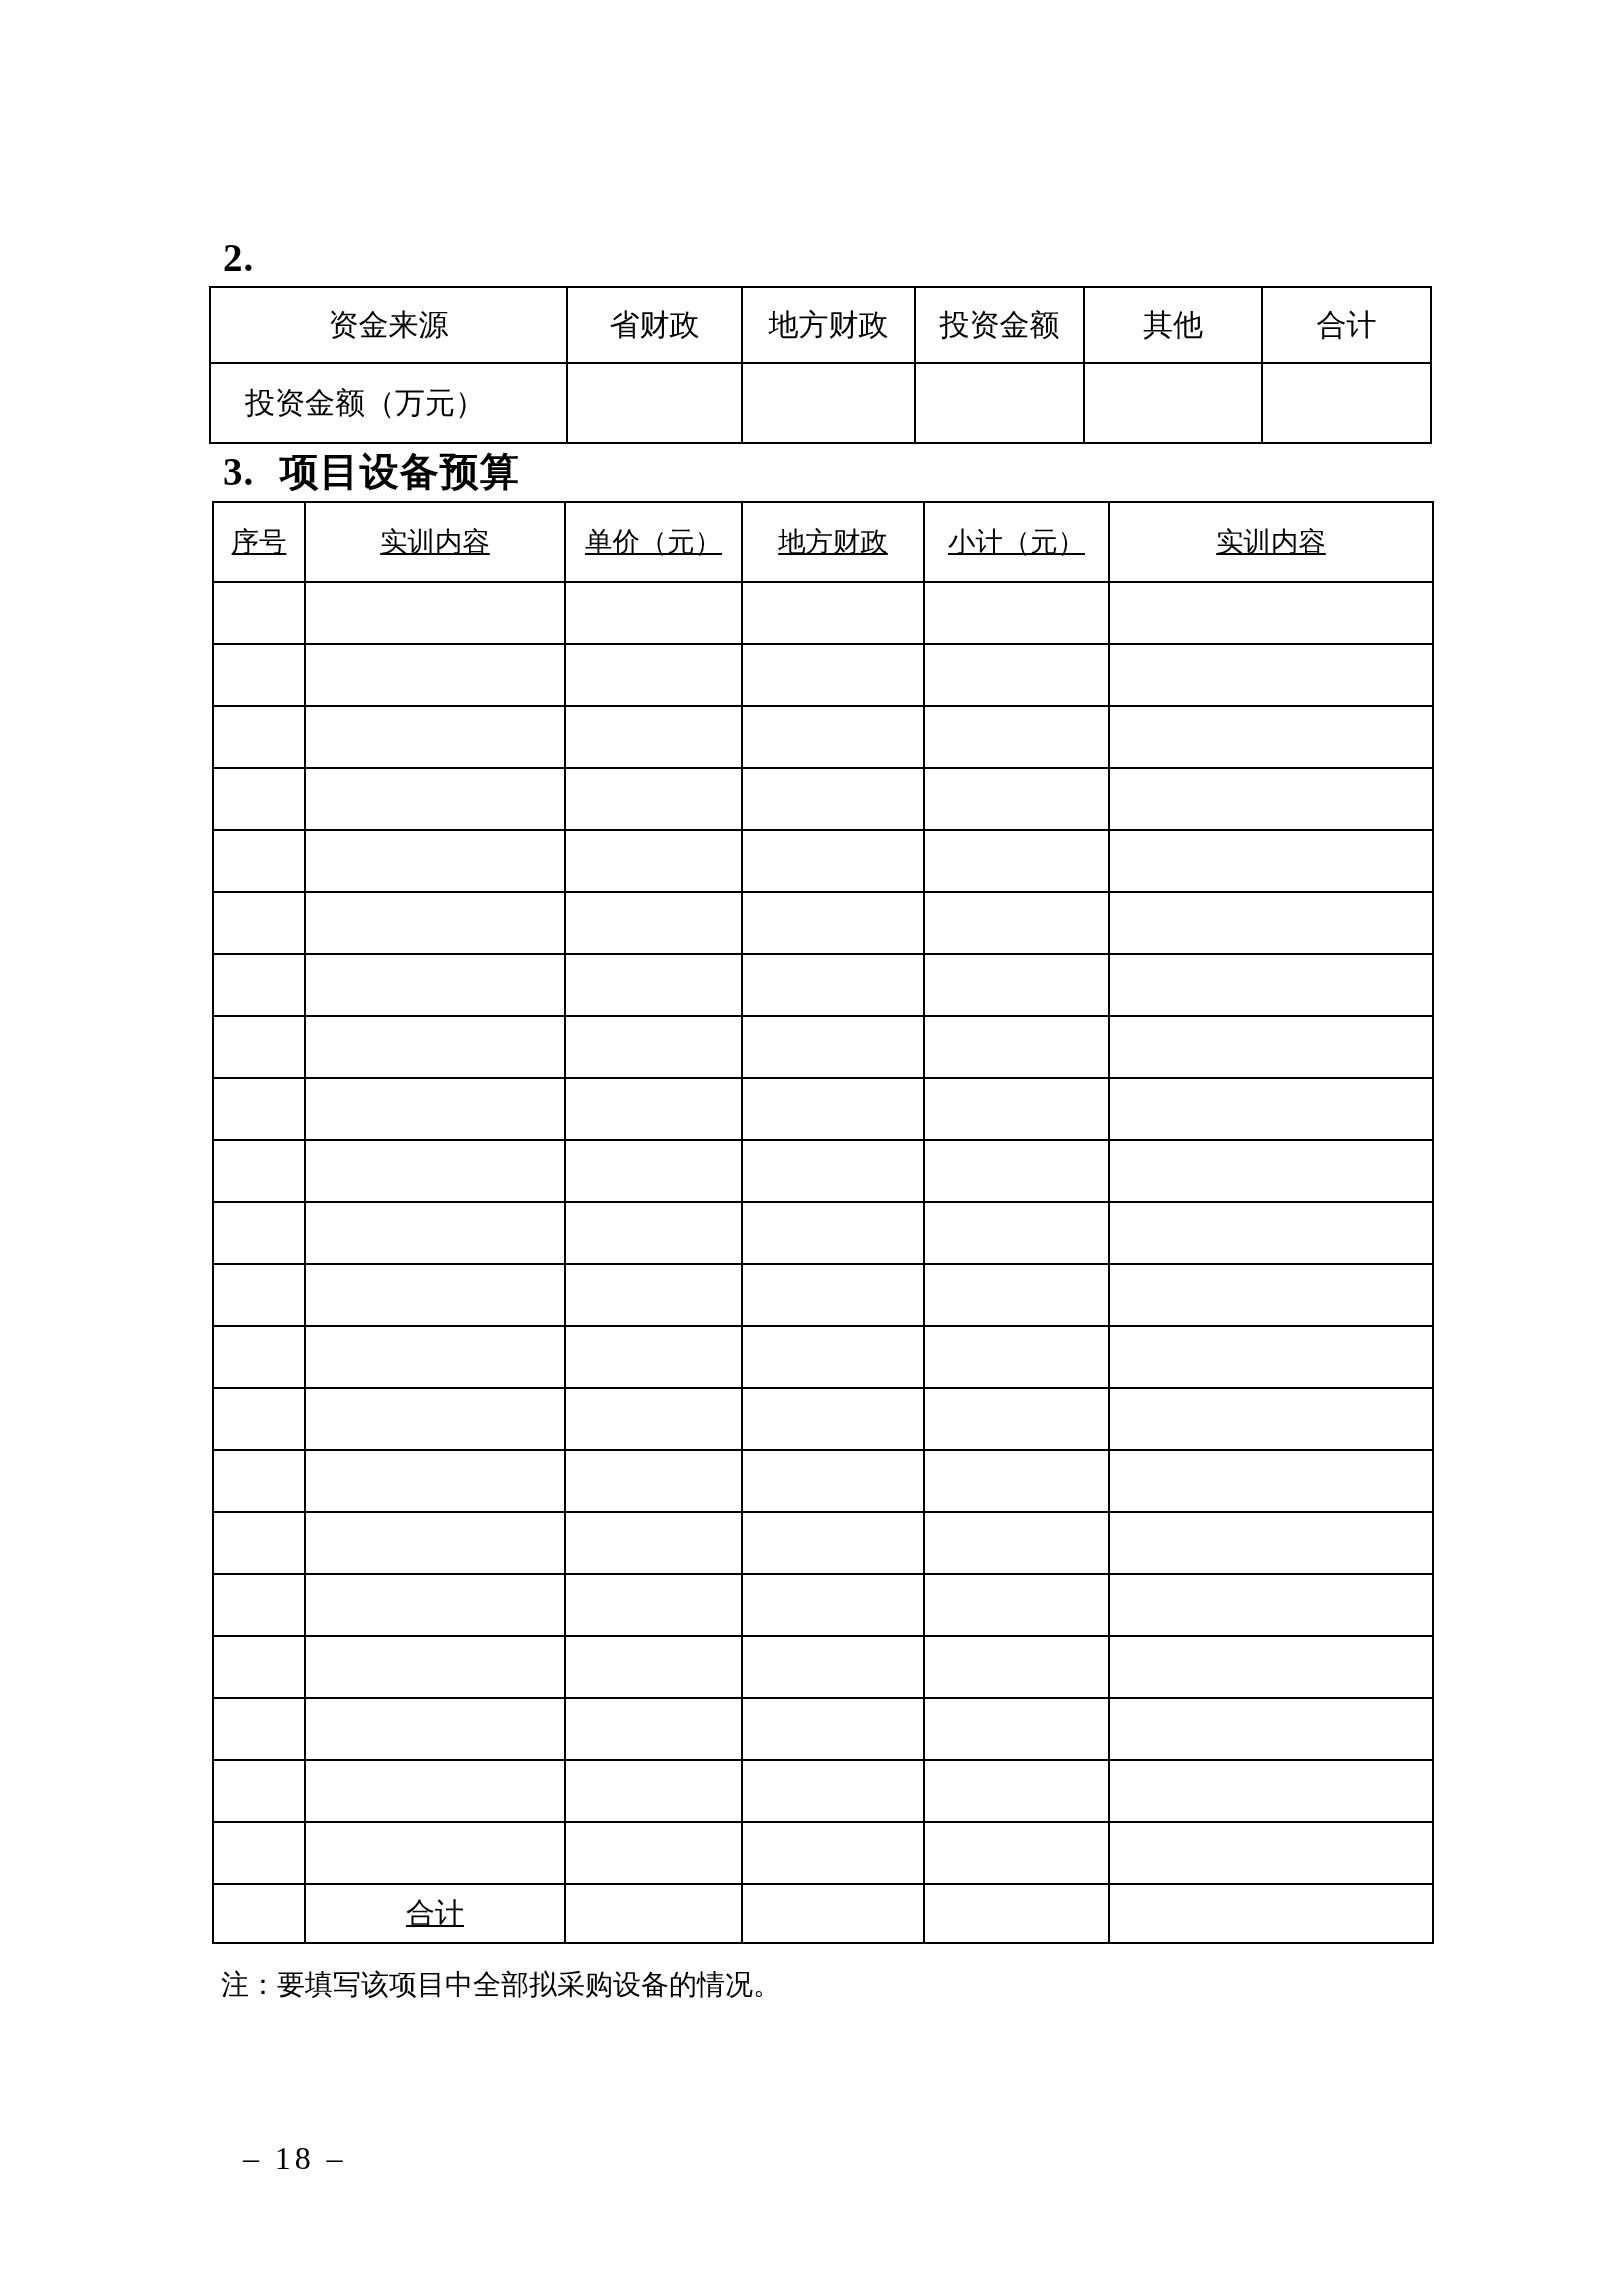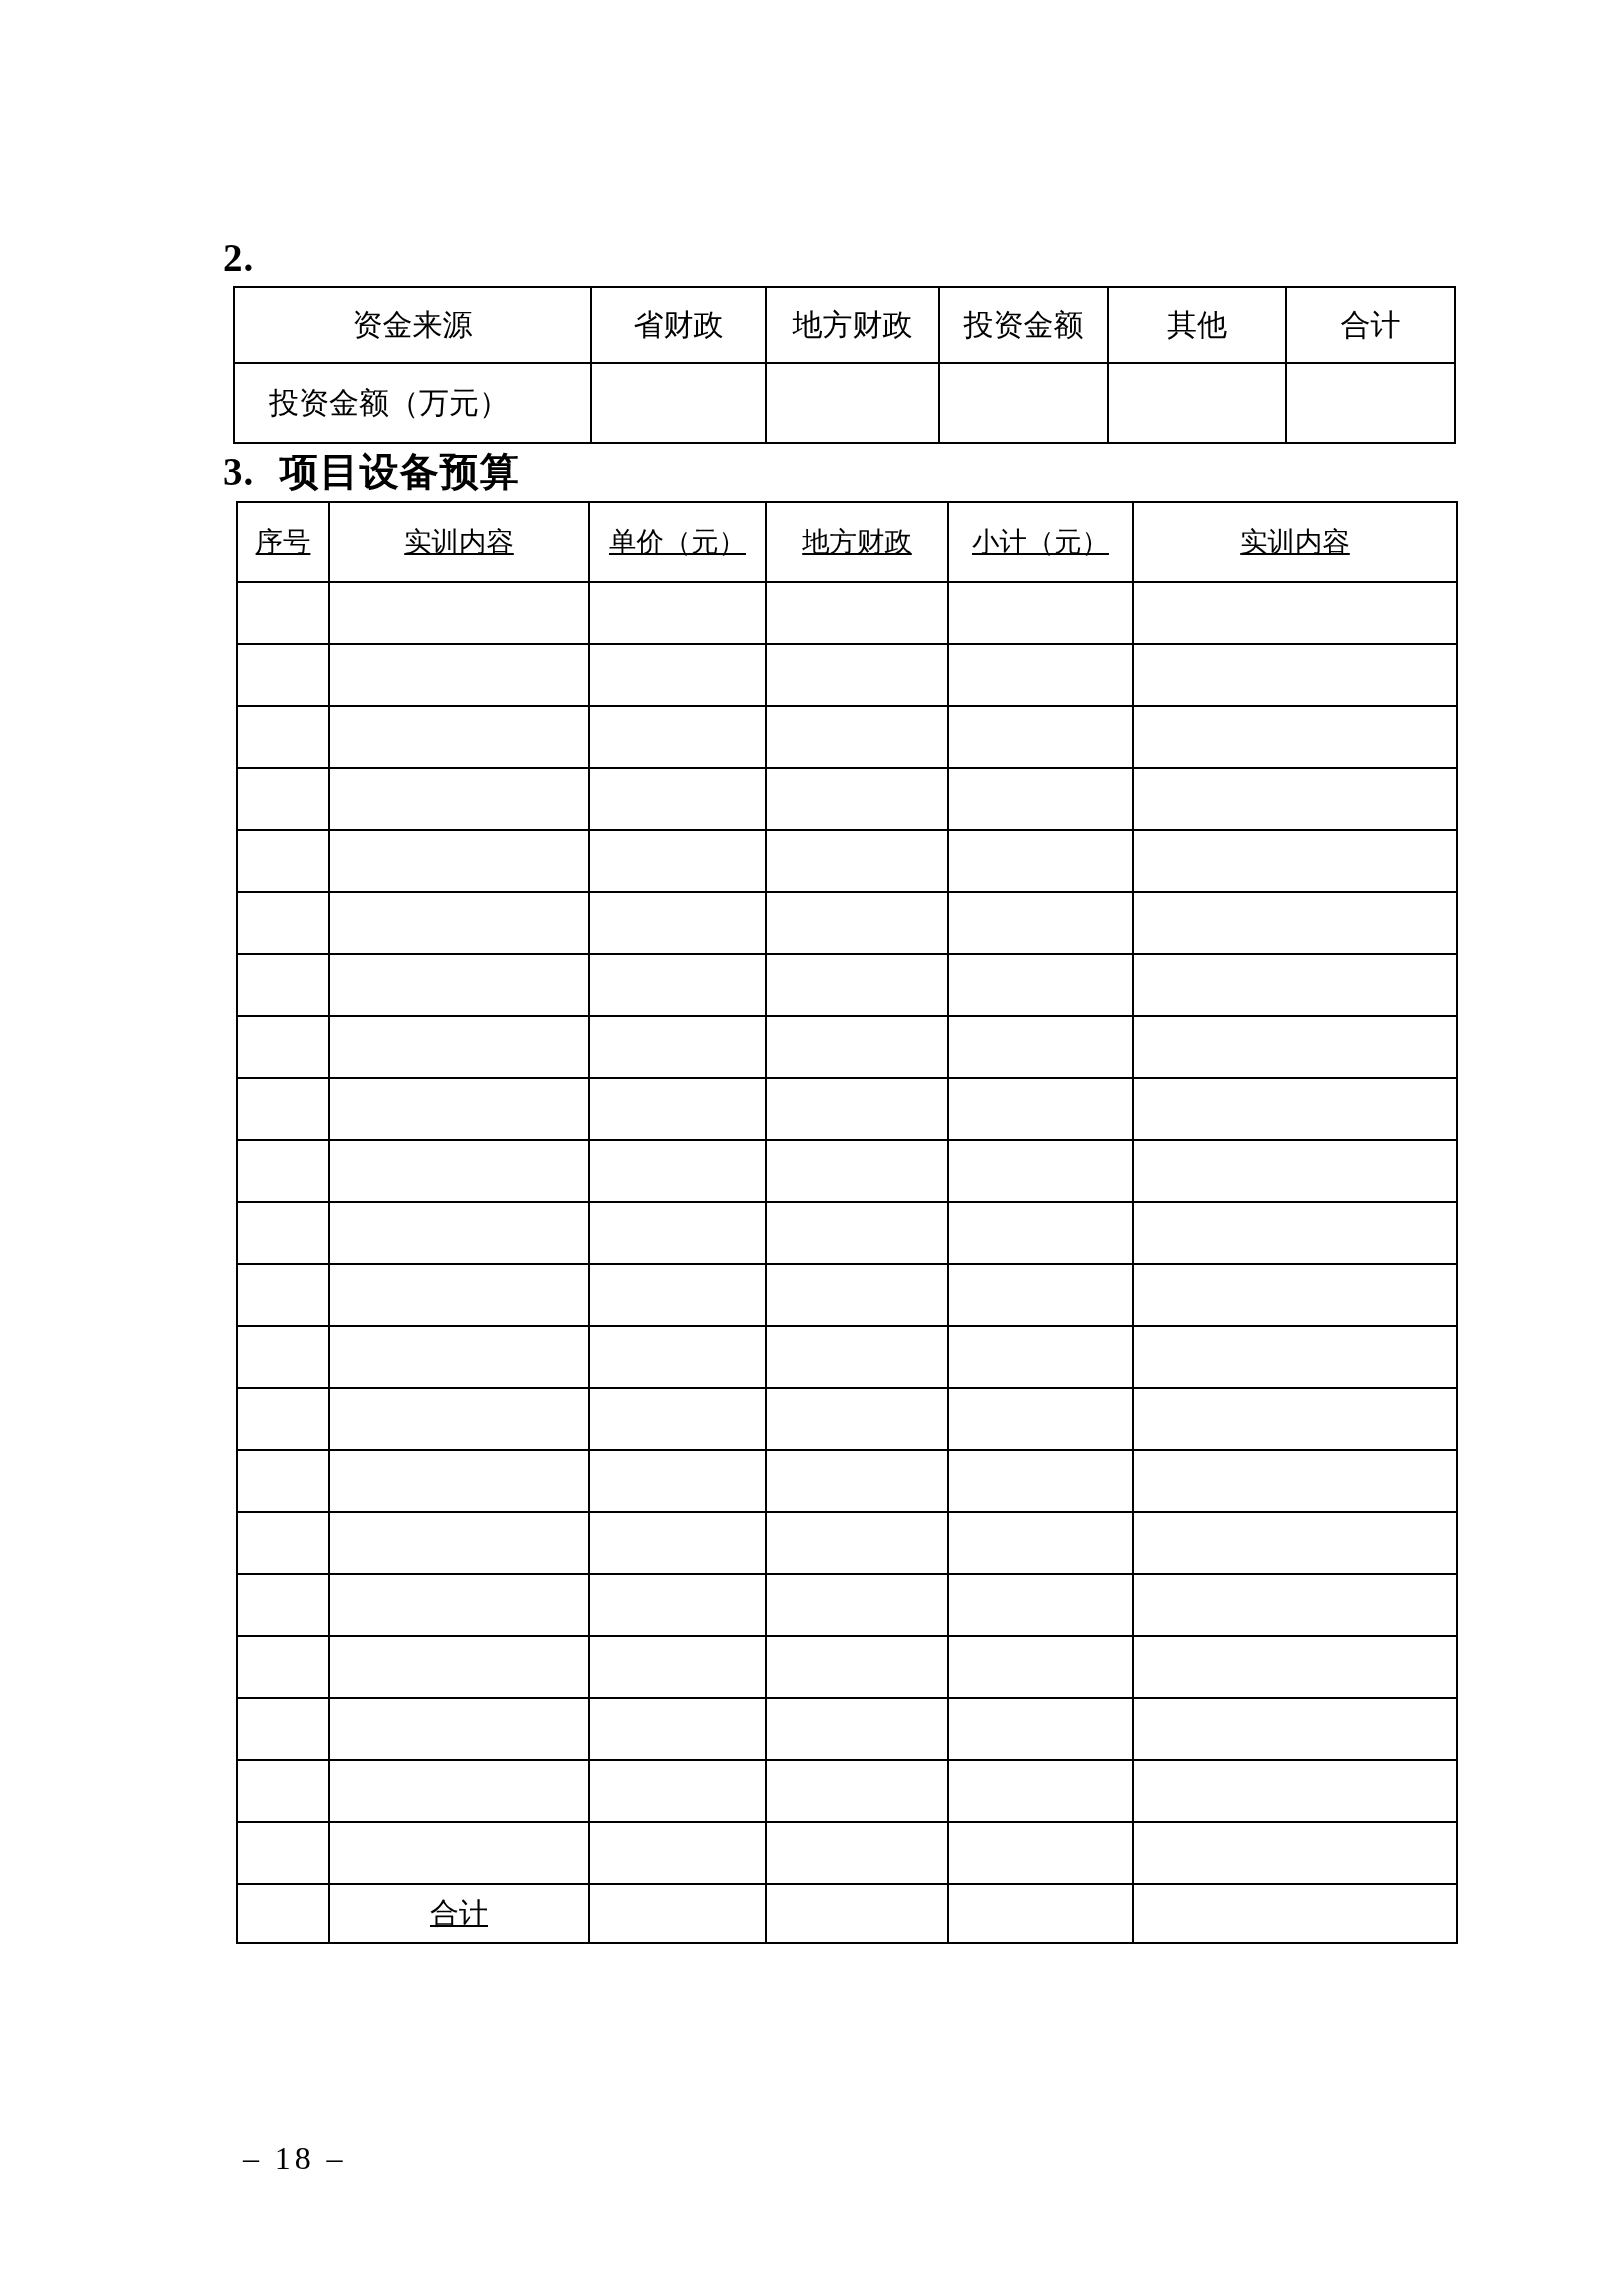--- a/index.html
+++ b/index.html
@@ -22,21 +22,20 @@
     letter-spacing: 1px;
     white-space: nowrap;
   }
   #section2-heading { left: 223px; top: 238px; column-gap: 55px; }
   #section3-heading { left: 223px; top: 452px; column-gap: 25.5px; }
 
   table {
     position: absolute;
     border-collapse: collapse;
     table-layout: fixed;
-    margin-left: 24px;
   }
   td {
     border: 2px solid #000;
     text-align: center;
     vertical-align: middle;
     padding: 0;
     overflow: hidden;
     white-space: nowrap;
   }
 
@@ -312,17 +311,18 @@
         <td></td>
         <td>合计</td>
         <td></td>
         <td></td>
         <td></td>
         <td></td>
       </tr>
     </tbody>
   </table>
 
+  <div class="note">注：要填写该项目中全部拟采购设备的情况。</div>
 
   <div class="pagenum">– 18 –</div>
 
 </div>
 
 
 </body></html>

